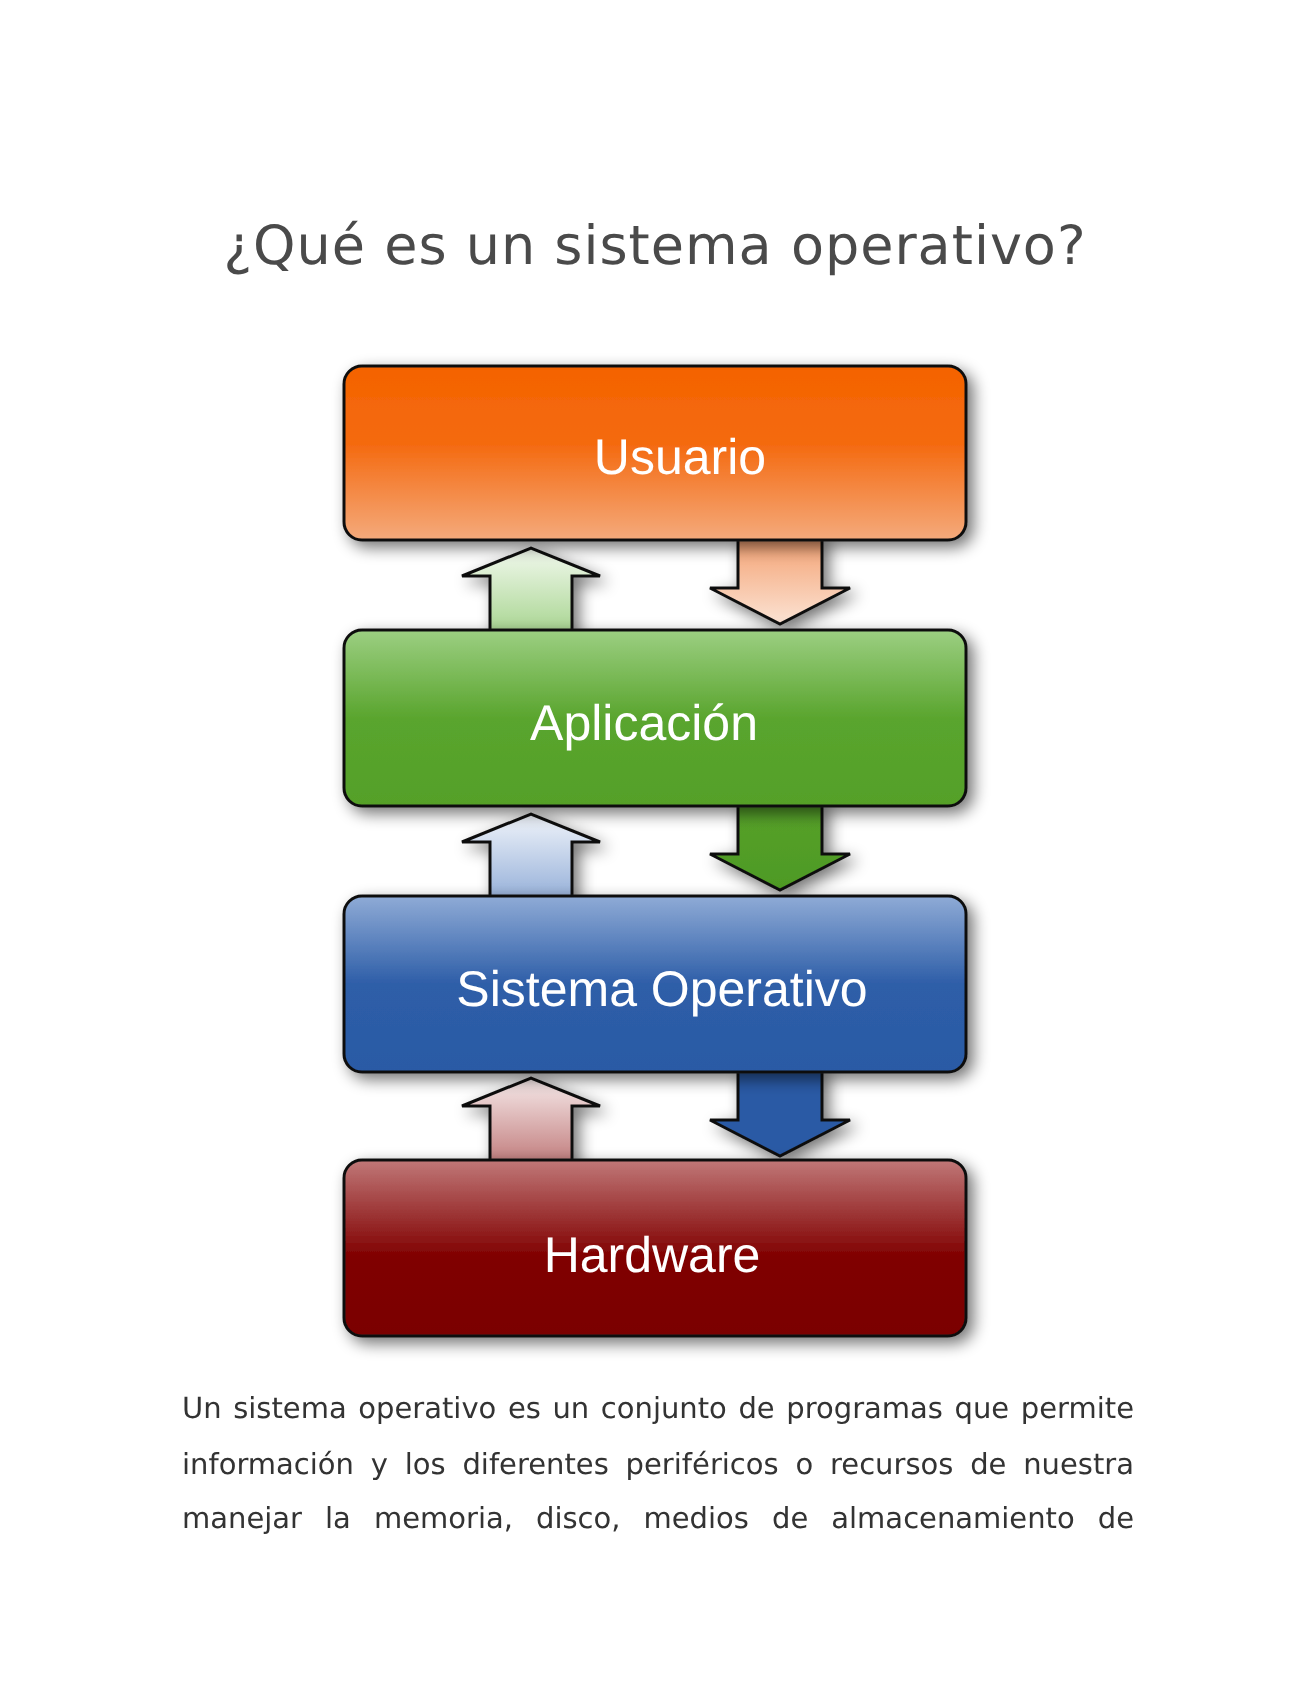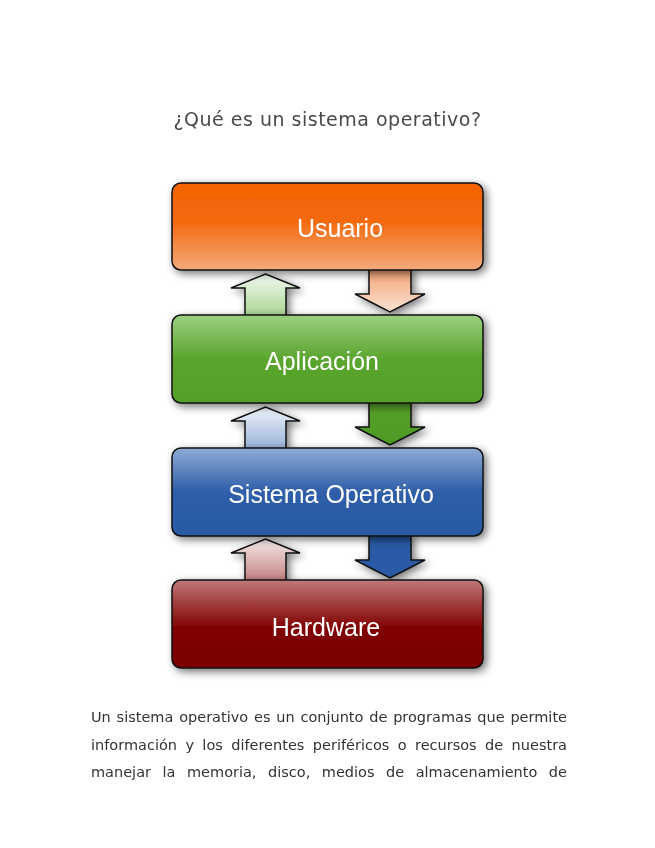--- a/index.html
+++ b/index.html
@@ -1,29 +1,29 @@
 <!DOCTYPE html>
 <html><head>
 <meta charset="utf-8">
 <style>
   html, body { margin: 0; padding: 0; background: #ffffff; }
   body { width: 655px; height: 848px; position: relative; overflow: hidden; font-family: "DejaVu Sans", sans-serif; }
   .page-title {
     position: absolute; left: 0; width: 655px; top: 108px;
-    text-align: center; font-size: 19px; color: #4a4a4a;
+    text-align: center; font-size: 27px; color: #4a4a4a;
     font-family: "DejaVu Sans", sans-serif; letter-spacing: 0.5px;
   }
   .diagram { position: absolute; left: 0; top: 0; width: 655px; height: 690px; }
   .box-label {
     font-family: "Liberation Sans", sans-serif; font-size: 25px; fill: #ffffff;
   }
   .description {
     position: absolute; left: 91px; width: 476px; top: 692px;
     font-family: "DejaVu Sans", sans-serif; font-size: 14.5px; color: #333333;
-    line-height: 27.5px; text-align: justify; text-align-last: justify; margin-top: 12px;
+    line-height: 27.5px; text-align: justify; text-align-last: justify;
   }
   .description span { display: block; }
 </style>
 </head>
 <body>
 
 <div class="page-title">¿Qué es un sistema operativo?</div>
 
 <svg class="diagram" viewBox="0 0 655 690" width="655" height="690" xmlns="http://www.w3.org/2000/svg">
   <defs>

